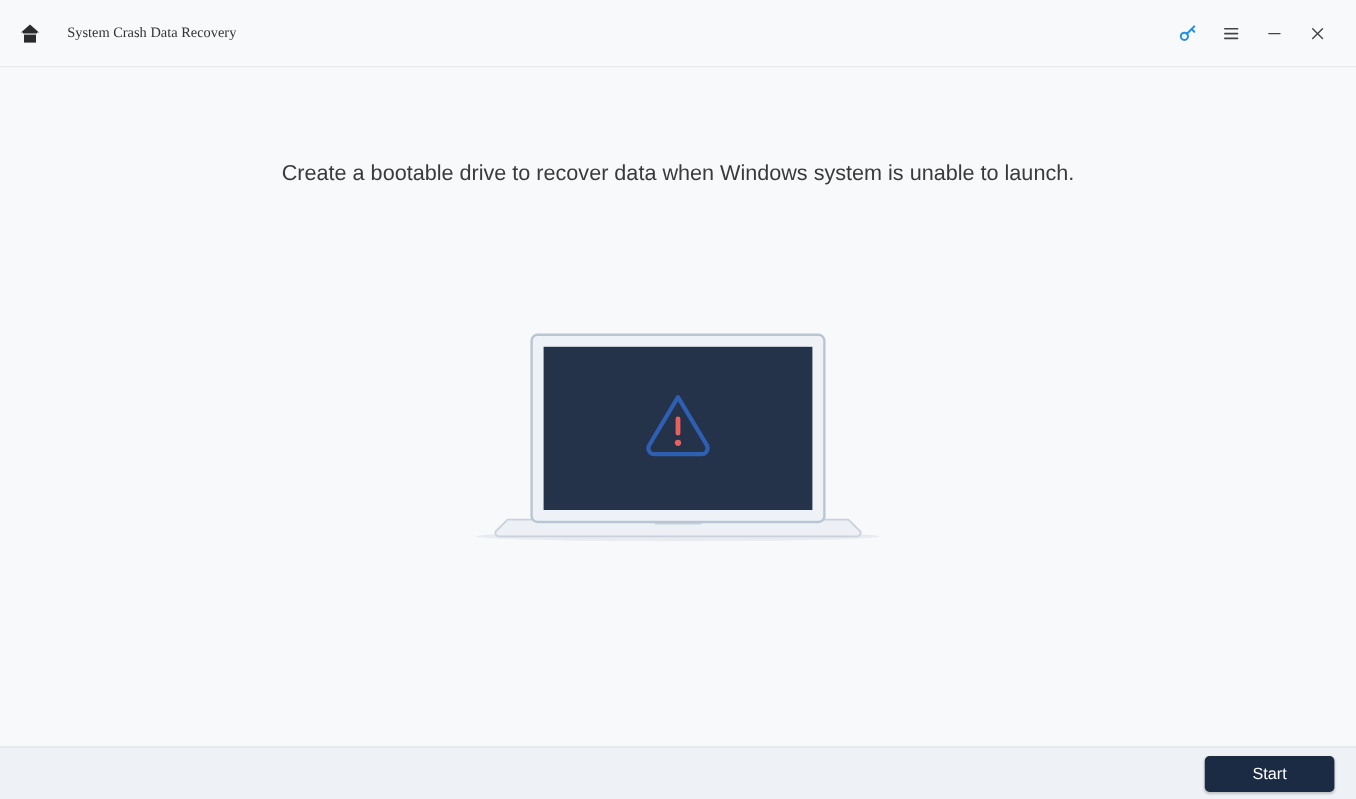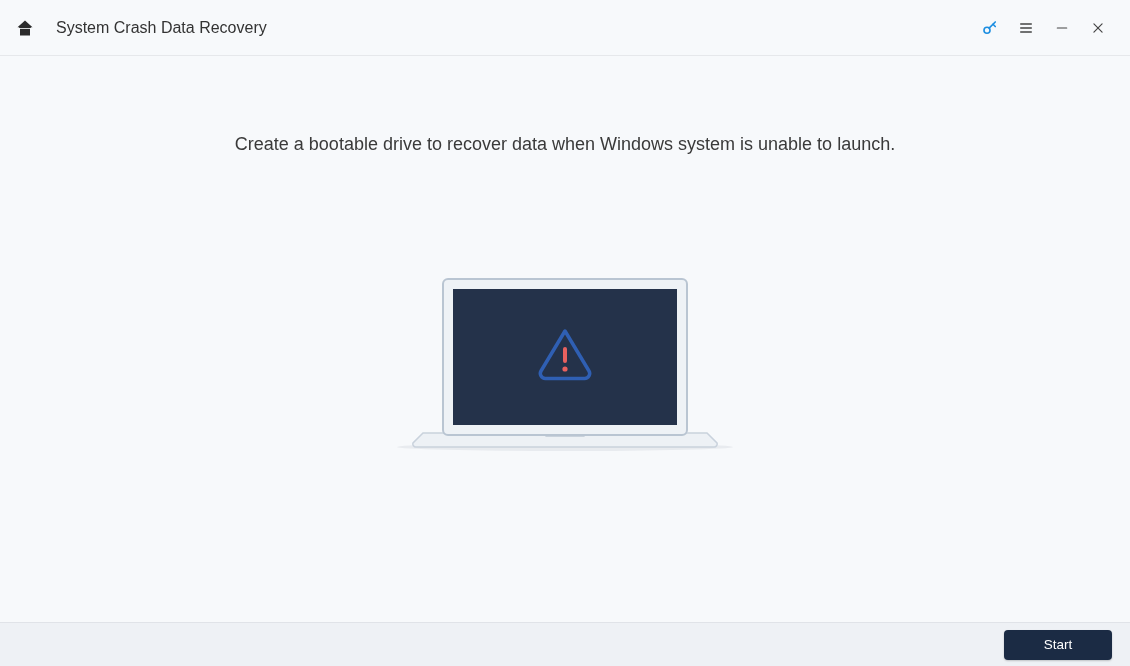--- a/index.html
+++ b/index.html
@@ -1,20 +1,20 @@
 <!DOCTYPE html>
 <html><head>
 <meta charset="utf-8">
 <style>
 * { margin: 0; padding: 0; box-sizing: border-box; }
 html, body { width: 1130px; height: 666px; font-family: "Segoe UI", Arial, sans-serif; background: #f7f9fb; overflow: hidden; }
 .window { width: 100%; height: 100%; display: flex; flex-direction: column; background: #f7f9fb; }
 .titlebar { height: 56px; display: flex; align-items: center; padding: 0 14px; border-bottom: 1px solid #e6e8eb; }
 .titlebar .home-icon { width: 22px; height: 22px; display: flex; align-items: center; justify-content: center; margin-right: 20px; color: #2b2b2b; cursor: pointer; }
-.titlebar .title { font-size: 16px; color: #333; }
+.titlebar .title { font-size: 12px; color: #333; font-family: Liberation Serif, serif; }
 .titlebar .spacer { flex: 1; }
 .titlebar .win-btn { width: 36px; height: 36px; display: flex; align-items: center; justify-content: center; color: #444; cursor: pointer; }
 .titlebar .win-btn.key { color: #1e8fe1; }
 .content { flex: 1; display: flex; flex-direction: column; align-items: center; }
 .subtitle { margin-top: 78px; font-size: 18px; color: #3a3a3a; }
 .illustration { margin-top: 120px; }
 .footer { height: 44px; background: #eef1f5; border-top: 1px solid #e0e3e8; display: flex; align-items: center; justify-content: flex-end; padding: 0 18px; }
 .start-btn { background: #1b2b44; color: #fff; border: none; border-radius: 4px; width: 108px; height: 30px; font-size: 13.5px; cursor: pointer; box-shadow: 0 1px 2px rgba(0,0,0,0.2); }
 </style>
 </head>

